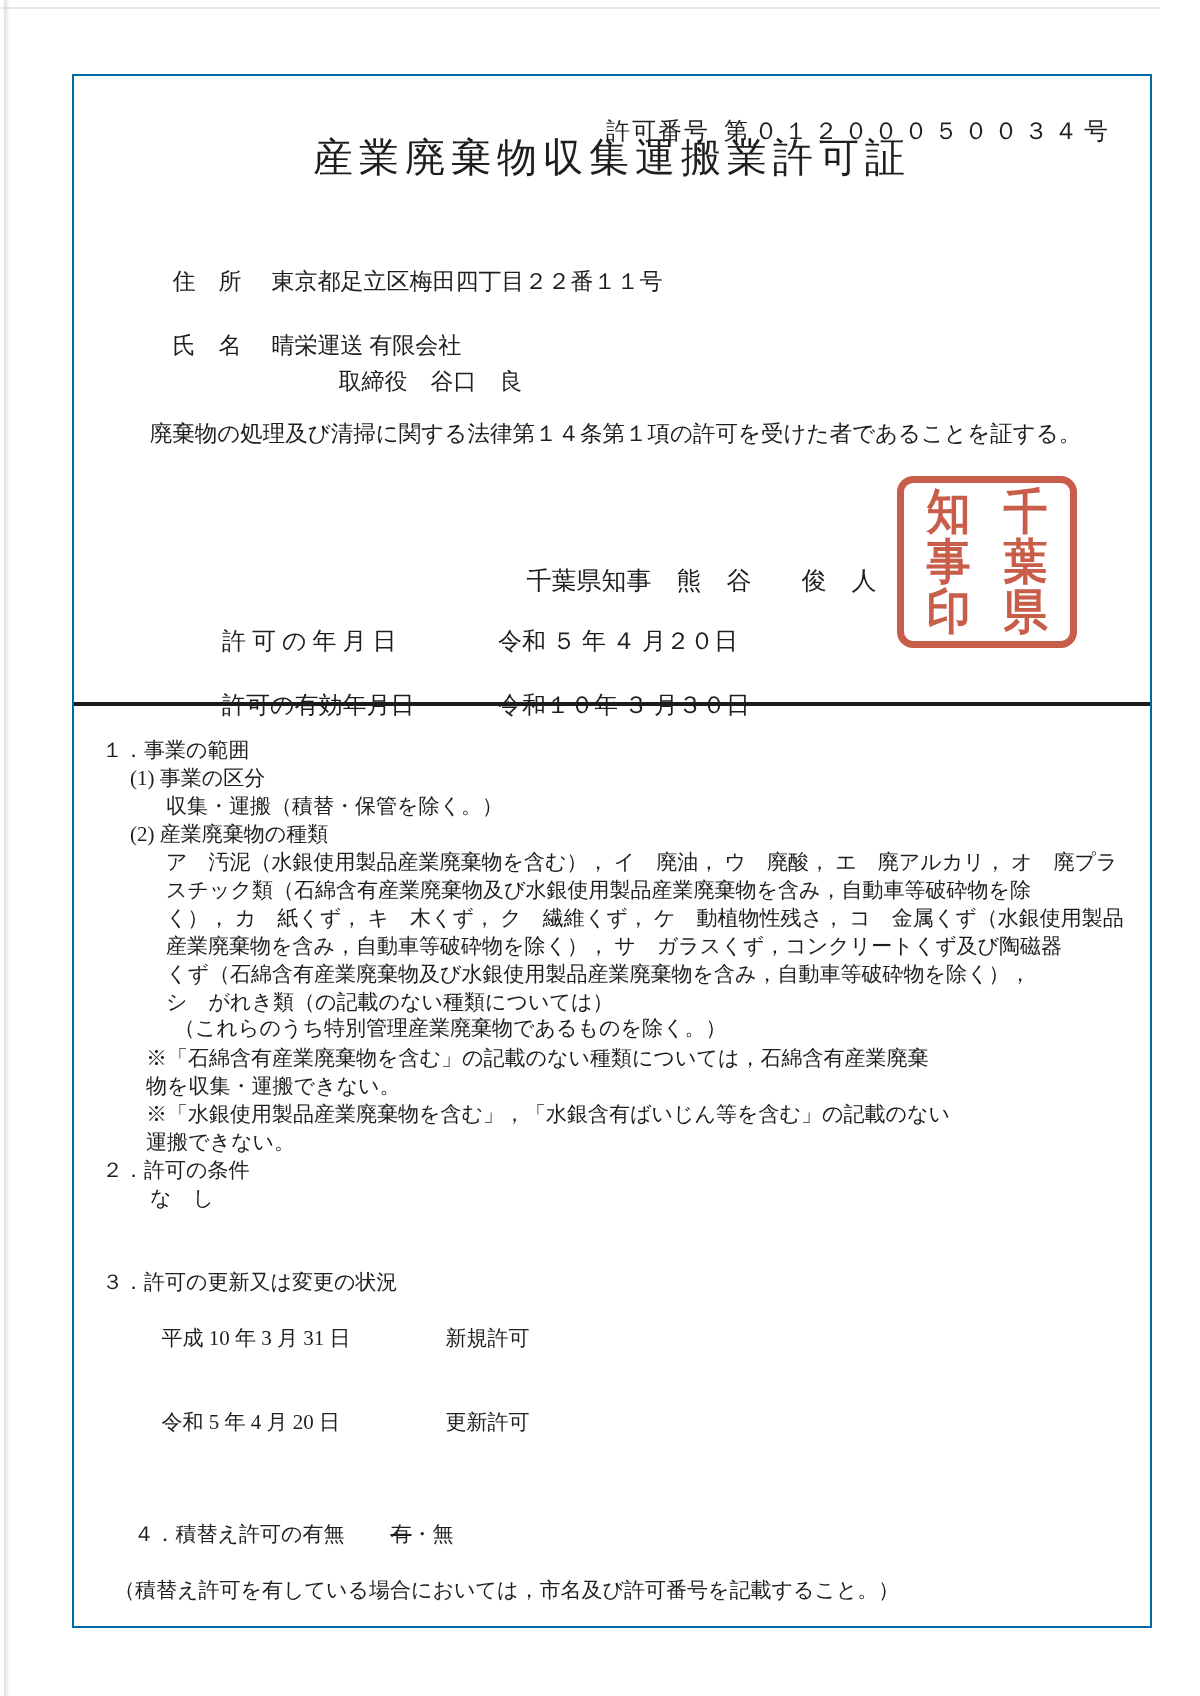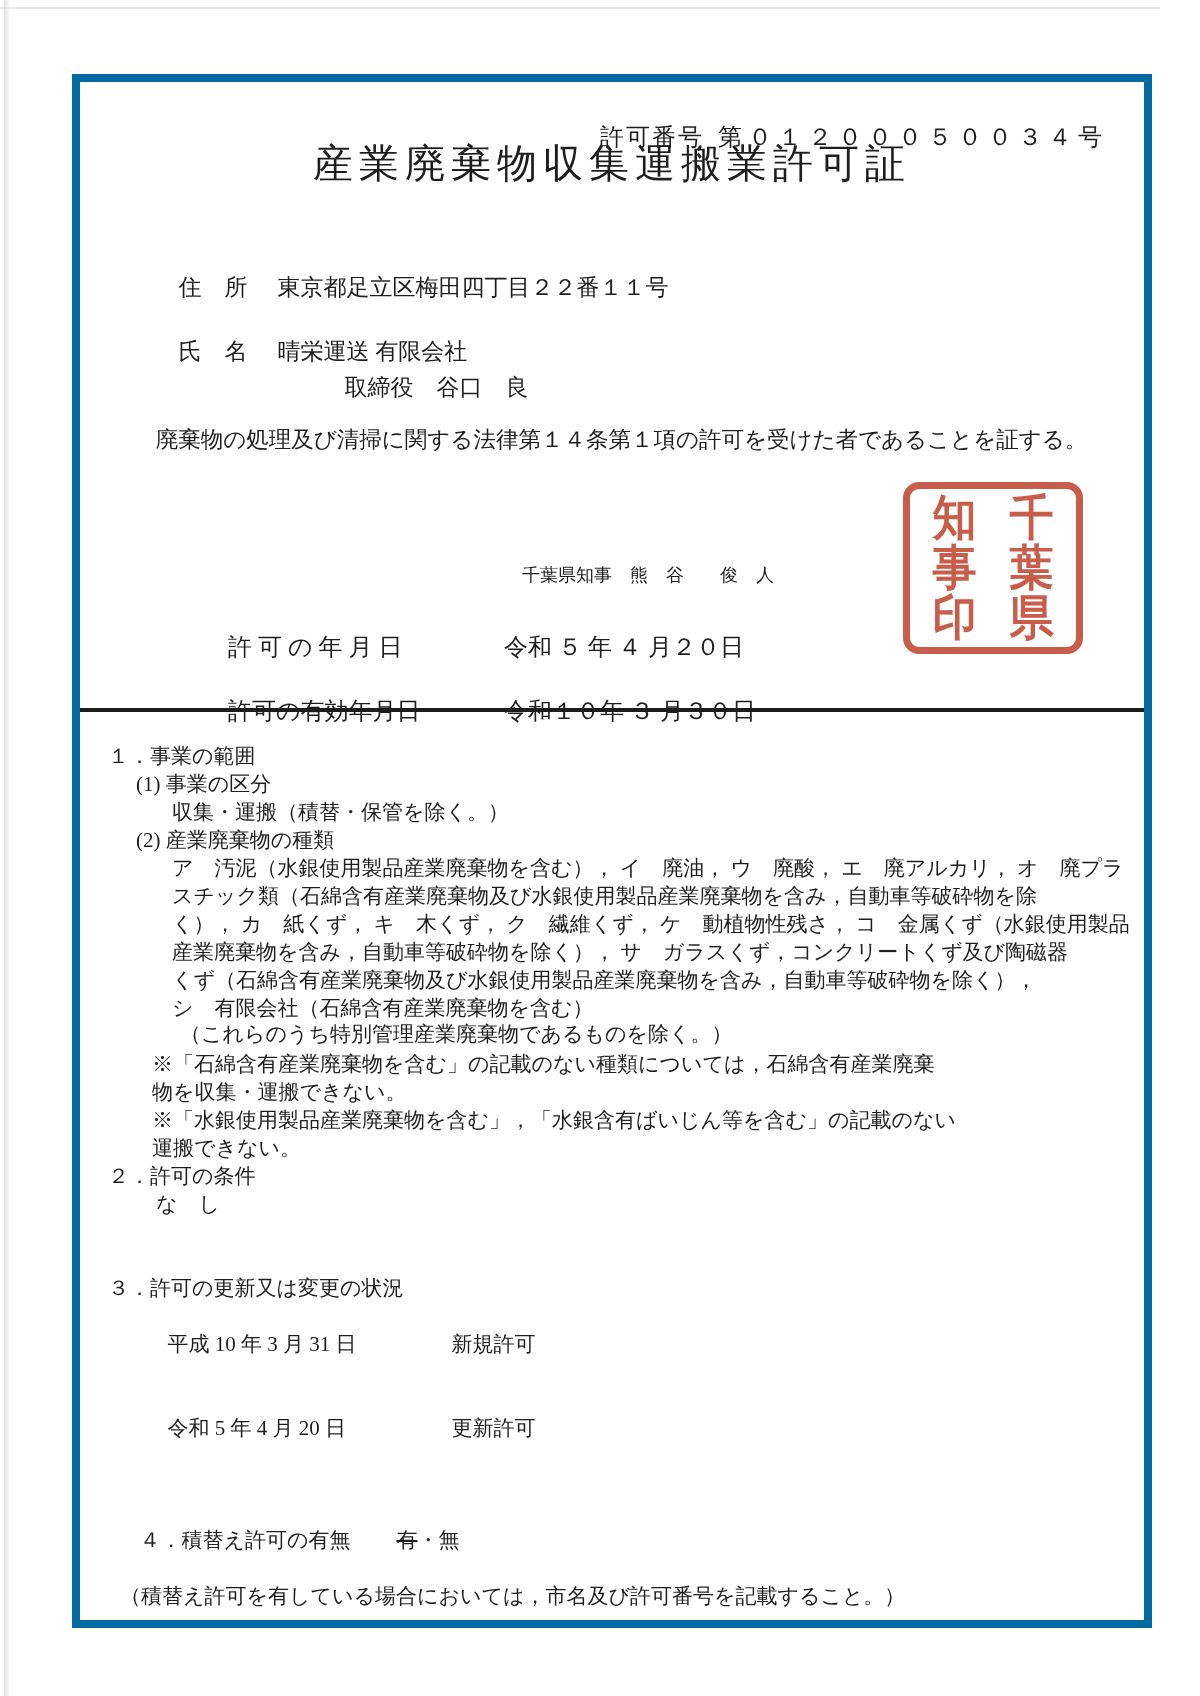--- a/index.html
+++ b/index.html
@@ -7,35 +7,35 @@
     width:1200px;height:1696px;position:relative;background:#ffffff;
     font-family:"Liberation Serif","DejaVu Serif",serif;color:#1e1e1e;
     overflow:hidden;
   }
   
   .scan-left{position:absolute;left:4px;top:0;width:6px;height:100%;
     background:linear-gradient(to right,#c7c7c7,rgba(255,255,255,0));opacity:.55;}
   .scan-top{position:absolute;left:0;top:7px;width:1160px;height:2px;background:#d2d2d2;opacity:.5;}
 
   .doc-box{position:absolute;left:72px;top:74px;width:1080px;height:1554px;
-    border:8px solid #0369a1;box-sizing:border-box;background:#fff;}
+    border:2px solid #0369a1;box-sizing:border-box;background:#fff;}
 
   
   .sec-header{position:relative;height:626px;}
   .permit-no{position:absolute;top:12px;right:36px;font-size:24px;letter-spacing:2px;white-space:pre;}
   .permit-no .pn-num{letter-spacing:6px;margin-left:14px;}
   .doc-title{position:absolute;top:54px;left:0;width:100%;margin:0;text-align:center;
     font-size:40px;font-weight:500;letter-spacing:6px;white-space:pre;}
   .hrow{position:absolute;font-size:23px;white-space:pre;}
   .hrow .lab{display:inline-block;}
   .row-addr{top:164px;left:64px;}
   .row-name{top:228px;left:64px;}
   .row-rep{top:264px;left:230px;}
   .row-stmt{top:316px;left:42px;font-size:22.5px;}
-  .row-gov{top:460px;left:415px;font-size:18px;}
+  .row-gov{top:460px;left:415px;font-size:25px;}
   .val-gap{margin-left:30px;}
   .date-row{position:absolute;left:112px;font-size:24px;white-space:pre;}
   .date-row .dlab{display:inline-block;width:276px;}
   .row-date1{top:522px;}
   .row-date2{top:586px;}
 
   
   .seal{position:absolute;left:823px;top:400px;width:180px;height:172px;
     border:7px solid #c4503a;border-radius:16px;box-sizing:border-box;
     display:grid;grid-template-columns:1fr 1fr;grid-template-rows:1fr 1fr 1fr;
@@ -130,21 +130,21 @@
     <div class="ln ind-0">１．事業の範囲</div>
     <div class="ln ind-1">(1) 事業の区分</div>
     <div class="ln ind-2">収集・運搬（積替・保管を除く。）</div>
     <div class="ln ind-1">(2) 産業廃棄物の種類</div>
 
     <div class="ln ind-2">ア　汚泥（水銀使用製品産業廃棄物を含む）， イ　廃油， ウ　廃酸， エ　廃アルカリ， オ　廃プラ</div>
     <div class="ln ind-2">スチック類（石綿含有産業廃棄物及び水銀使用製品産業廃棄物を含み，自動車等破砕物を除</div>
     <div class="ln ind-2">く）， カ　紙くず， キ　木くず， ク　繊維くず， ケ　動植物性残さ， コ　金属くず（水銀使用製品</div>
     <div class="ln ind-2">産業廃棄物を含み，自動車等破砕物を除く）， サ　ガラスくず，コンクリートくず及び陶磁器</div>
     <div class="ln ind-2">くず（石綿含有産業廃棄物及び水銀使用製品産業廃棄物を含み，自動車等破砕物を除く），</div>
-    <div class="ln ind-2">シ　有限会社（石綿含有産業廃棄物を含む）</div>
+    <div class="ln ind-2">シ　がれき類（の記載のない種類については）</div>
 
     <div class="ln ind-x">（これらのうち特別管理産業廃棄物であるものを除く。）</div>
 
     <div class="ln ind-3">※「石綿含有産業廃棄物を含む」の記載のない種類については，石綿含有産業廃棄</div>
     <div class="ln ind-4">物を収集・運搬できない。</div>
 
     <div class="ln ind-3">※「水銀使用製品産業廃棄物を含む」，「水銀含有ばいじん等を含む」の記載のない</div>
     <div class="ln ind-4">運搬できない。</div>
 
     <div class="ln ind-0">２．許可の条件</div>

